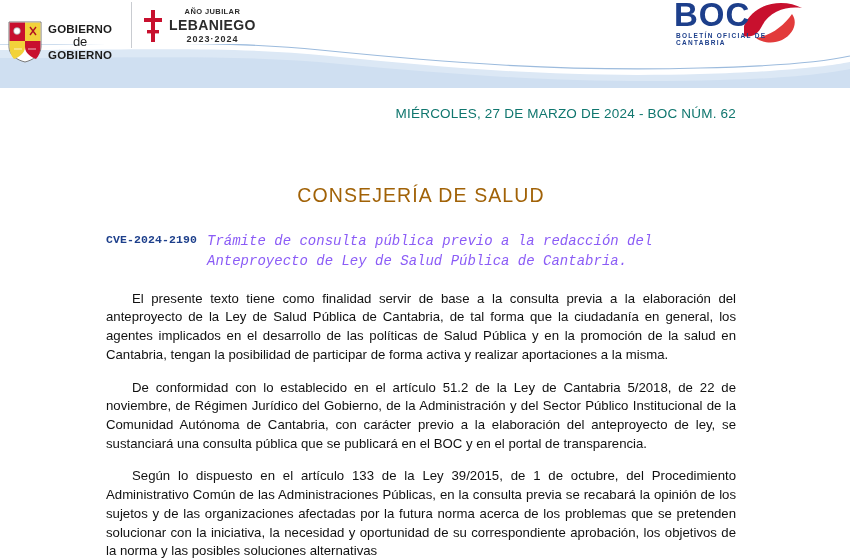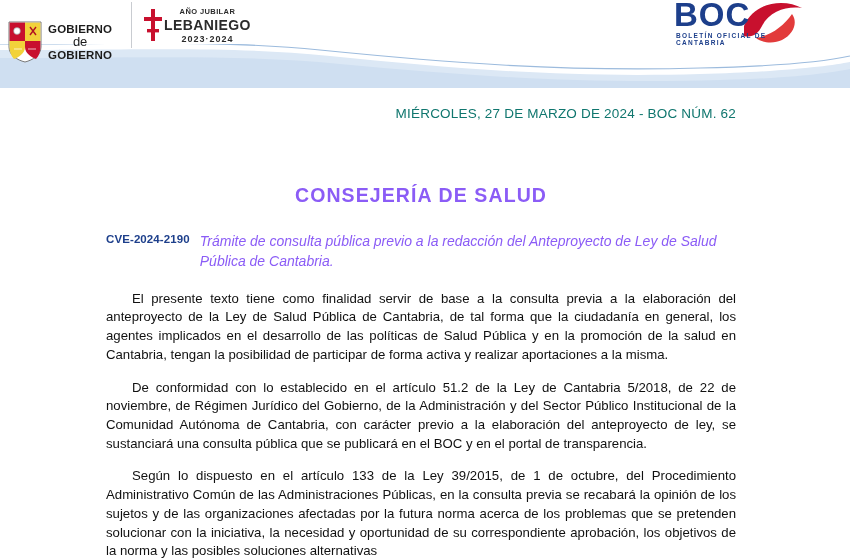--- a/index.html
+++ b/index.html
@@ -75,24 +75,25 @@
   .vdivider {
     position: absolute;
     left: 131px; top: 2px;
     width: 1px; height: 46px;
     background: #c9ccd1;
   }
 
   
   .jubilar {
     position: absolute;
-    left: 142px; top: 8px;
+    left: 142px; top: 2px;
     width: 120px; height: 48px;
     display: flex;
-    align-items: flex-start;
+    align-items: center;
+    gap: 5px;
   }
   .jub-cross { width: 22px; height: 34px; flex: 0 0 auto; }
   .jub-text {
     display: flex;
     flex-direction: column;
     align-items: center;
     line-height: 1.15;
     color: #2b2b2b;
   }
   .jub-text .j1 { font-size: 7.5px; font-weight: 700; letter-spacing: .4px; }
@@ -140,30 +141,31 @@
   }
 
   
   .doc {
     padding: 0 114px 0 106px;
   }
   .org-title {
     margin-top: 62px;
     text-align: center;
     font-size: 19.5px;
-    font-weight: 700;
-    color: #8b5cf6;
+    font-weight: 400;
+    color: #a16207;
     letter-spacing: 1.1px;
   }
 
   .cve-row {
     margin-top: 24px;
     display: flex;
     align-items: flex-start;
     gap: 10px;
+    font-family: Liberation Mono, monospace;
   }
   .cve {
     flex: 0 0 auto;
     font-size: 11.5px;
     font-weight: 700;
     color: #1d3f8b;
     padding-top: 2px;
     letter-spacing: .1px;
   }
   .subject {

